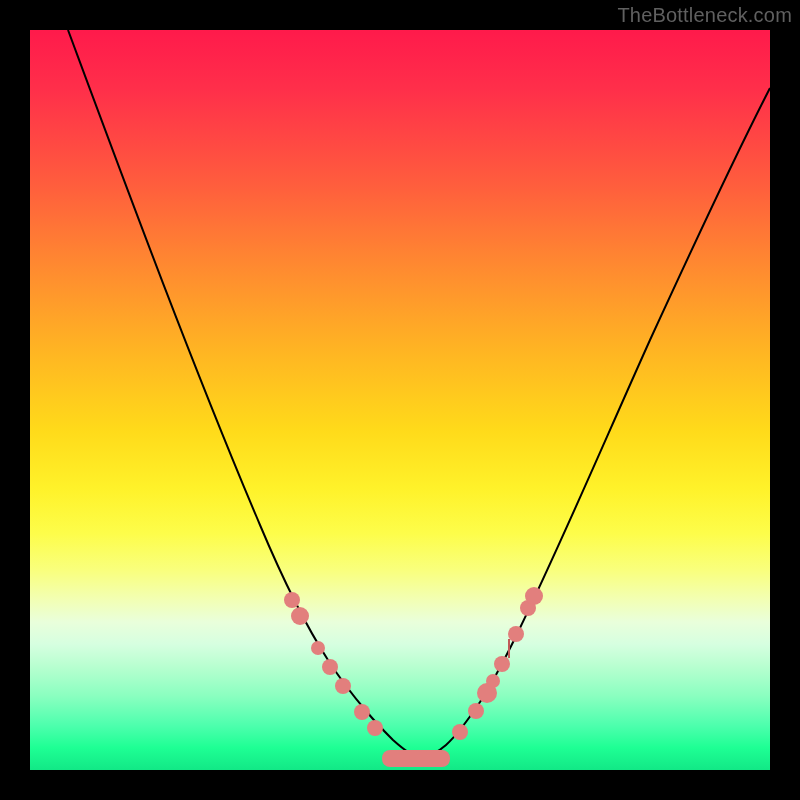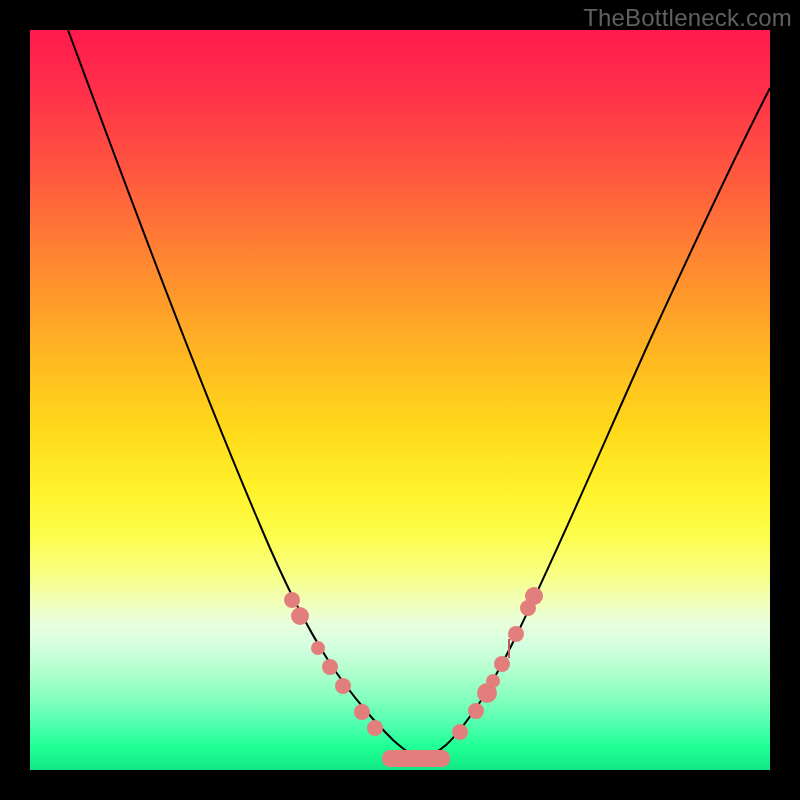--- a/index.html
+++ b/index.html
@@ -41,21 +41,21 @@
       #4dffad 94%,
       #1eff94 97%,
       #12e886 100%
     );
   }
   .watermark {
     position: absolute;
     top: 4px;
     right: 8px;
     color: #606060;
-    font-size: 24px;
+    font-size: 20px;
     font-weight: 500;
     letter-spacing: 0.2px;
     user-select: none;
   }
   svg {
     position: absolute;
     inset: 0;
   }
 </style>
 </head>

